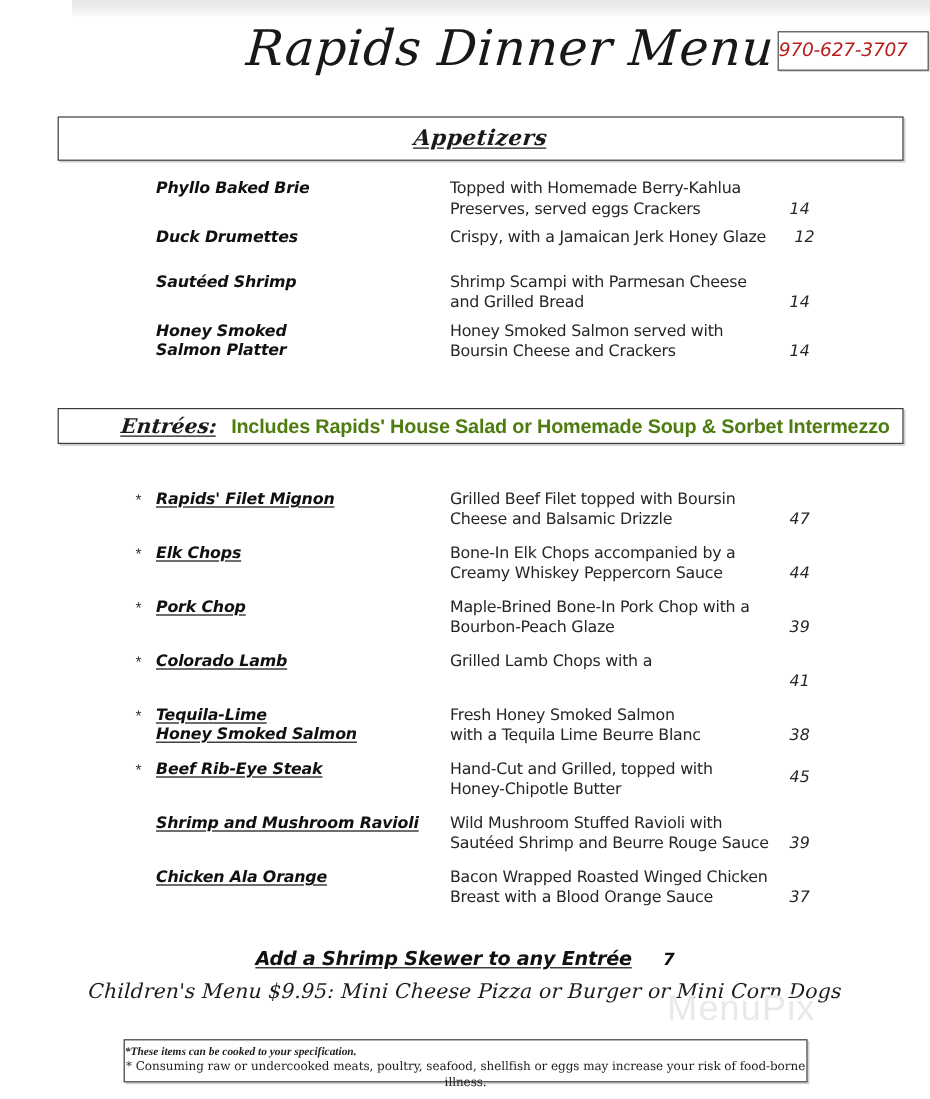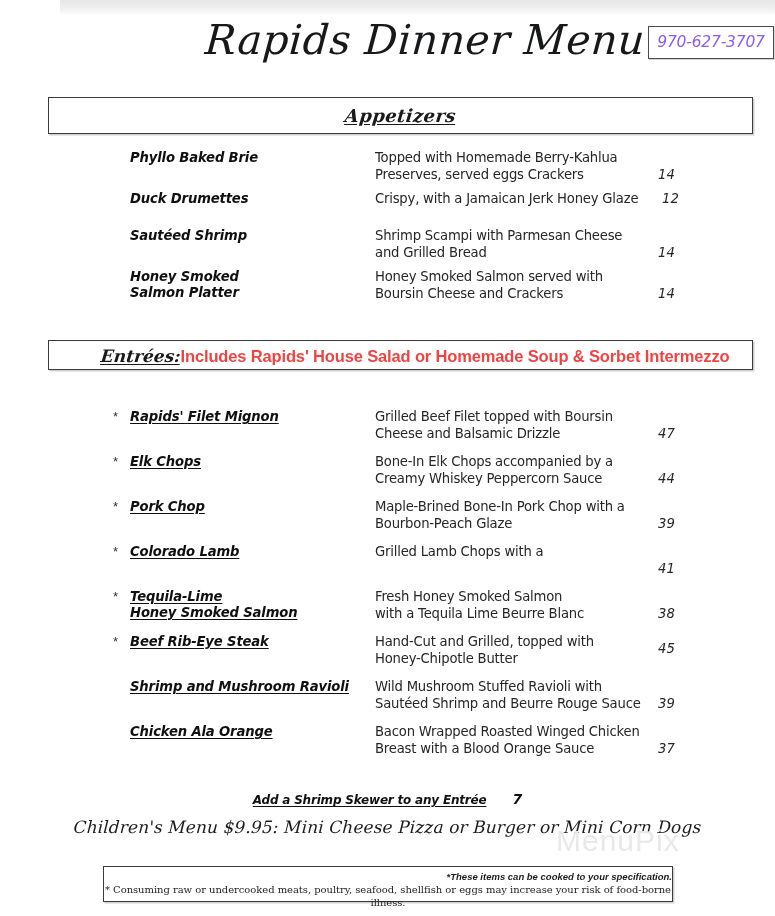--- a/index.html
+++ b/index.html
@@ -66,26 +66,25 @@
     height: 33px;
     border: 1px solid #4a4a4a;
     box-sizing: border-box;
     background: #fff;
     box-shadow: 1px 1px 0 #d8d8d8;
   }
   .phone-num {
     position: absolute;
     left: 0; right: 0;
     top: 6px;
-    text-align: center;
     font-family: "DejaVu Sans", sans-serif;
     font-style: italic;
     font-size: 15.5px;
     letter-spacing: -0.2px;
-    color: #8b5cf6;
+    color: #b91c1c;
   }
 
   
   .banner {
     position: absolute;
     left: 48px;
     width: 705px;
     box-sizing: border-box;
     border: 1px solid #3b3b3b;
     background: #ffffff;
@@ -128,22 +127,22 @@
     text-underline-offset: 2px;
     transform: skewX(-6deg);
     display: inline-block;
     vertical-align: baseline;
   }
   .ent-tail {
     font-family: "Liberation Sans", sans-serif;
     font-weight: 700;
     font-size: 16.5px;
     letter-spacing: -0.15px;
-    margin-left: 0;
-    color: #ef4444;
+    margin-left: 12px;
+    color: #4d7c0f;
   }
 
   
   .items {
     position: absolute;
     left: 0;
     width: 775px;
   }
   .items-app { top: 150px; }
   .items-ent { top: 409px; }
@@ -209,21 +208,21 @@
     left: 0;
     top: 789px;
     width: 775px;
     text-align: center;
     white-space: nowrap;
   }
   .addon-text {
     font-family: "DejaVu Sans", sans-serif;
     font-weight: 700;
     font-style: italic;
-    font-size: 12px;
+    font-size: 16px;
     letter-spacing: -0.2px;
     text-decoration: underline;
     text-underline-offset: 2px;
     color: #111;
   }
   .addon-price {
     font-family: "DejaVu Sans", sans-serif;
     font-weight: 700;
     font-style: italic;
     font-size: 14px;
@@ -265,22 +264,22 @@
     top: 866px;
     width: 570px;
     height: 36px;
     box-sizing: border-box;
     border: 1px solid #3b3b3b;
     background: #fff;
     box-shadow: 1.5px 1.5px 0 #d2d2d2;
     padding-top: 4px;
   }
   .foot-l1 {
-    text-align: right;
-    font-family: Liberation Sans, sans-serif;
+    text-align: left;
+    font-family: Liberation Serif, serif;
     font-style: italic;
     font-weight: 700;
     font-size: 9.5px;
     color: #1d1d1d;
     line-height: 12px;
   }
   .foot-l2 {
     text-align: center;
     font-family: "DejaVu Serif", serif;
     font-size: 10px;

